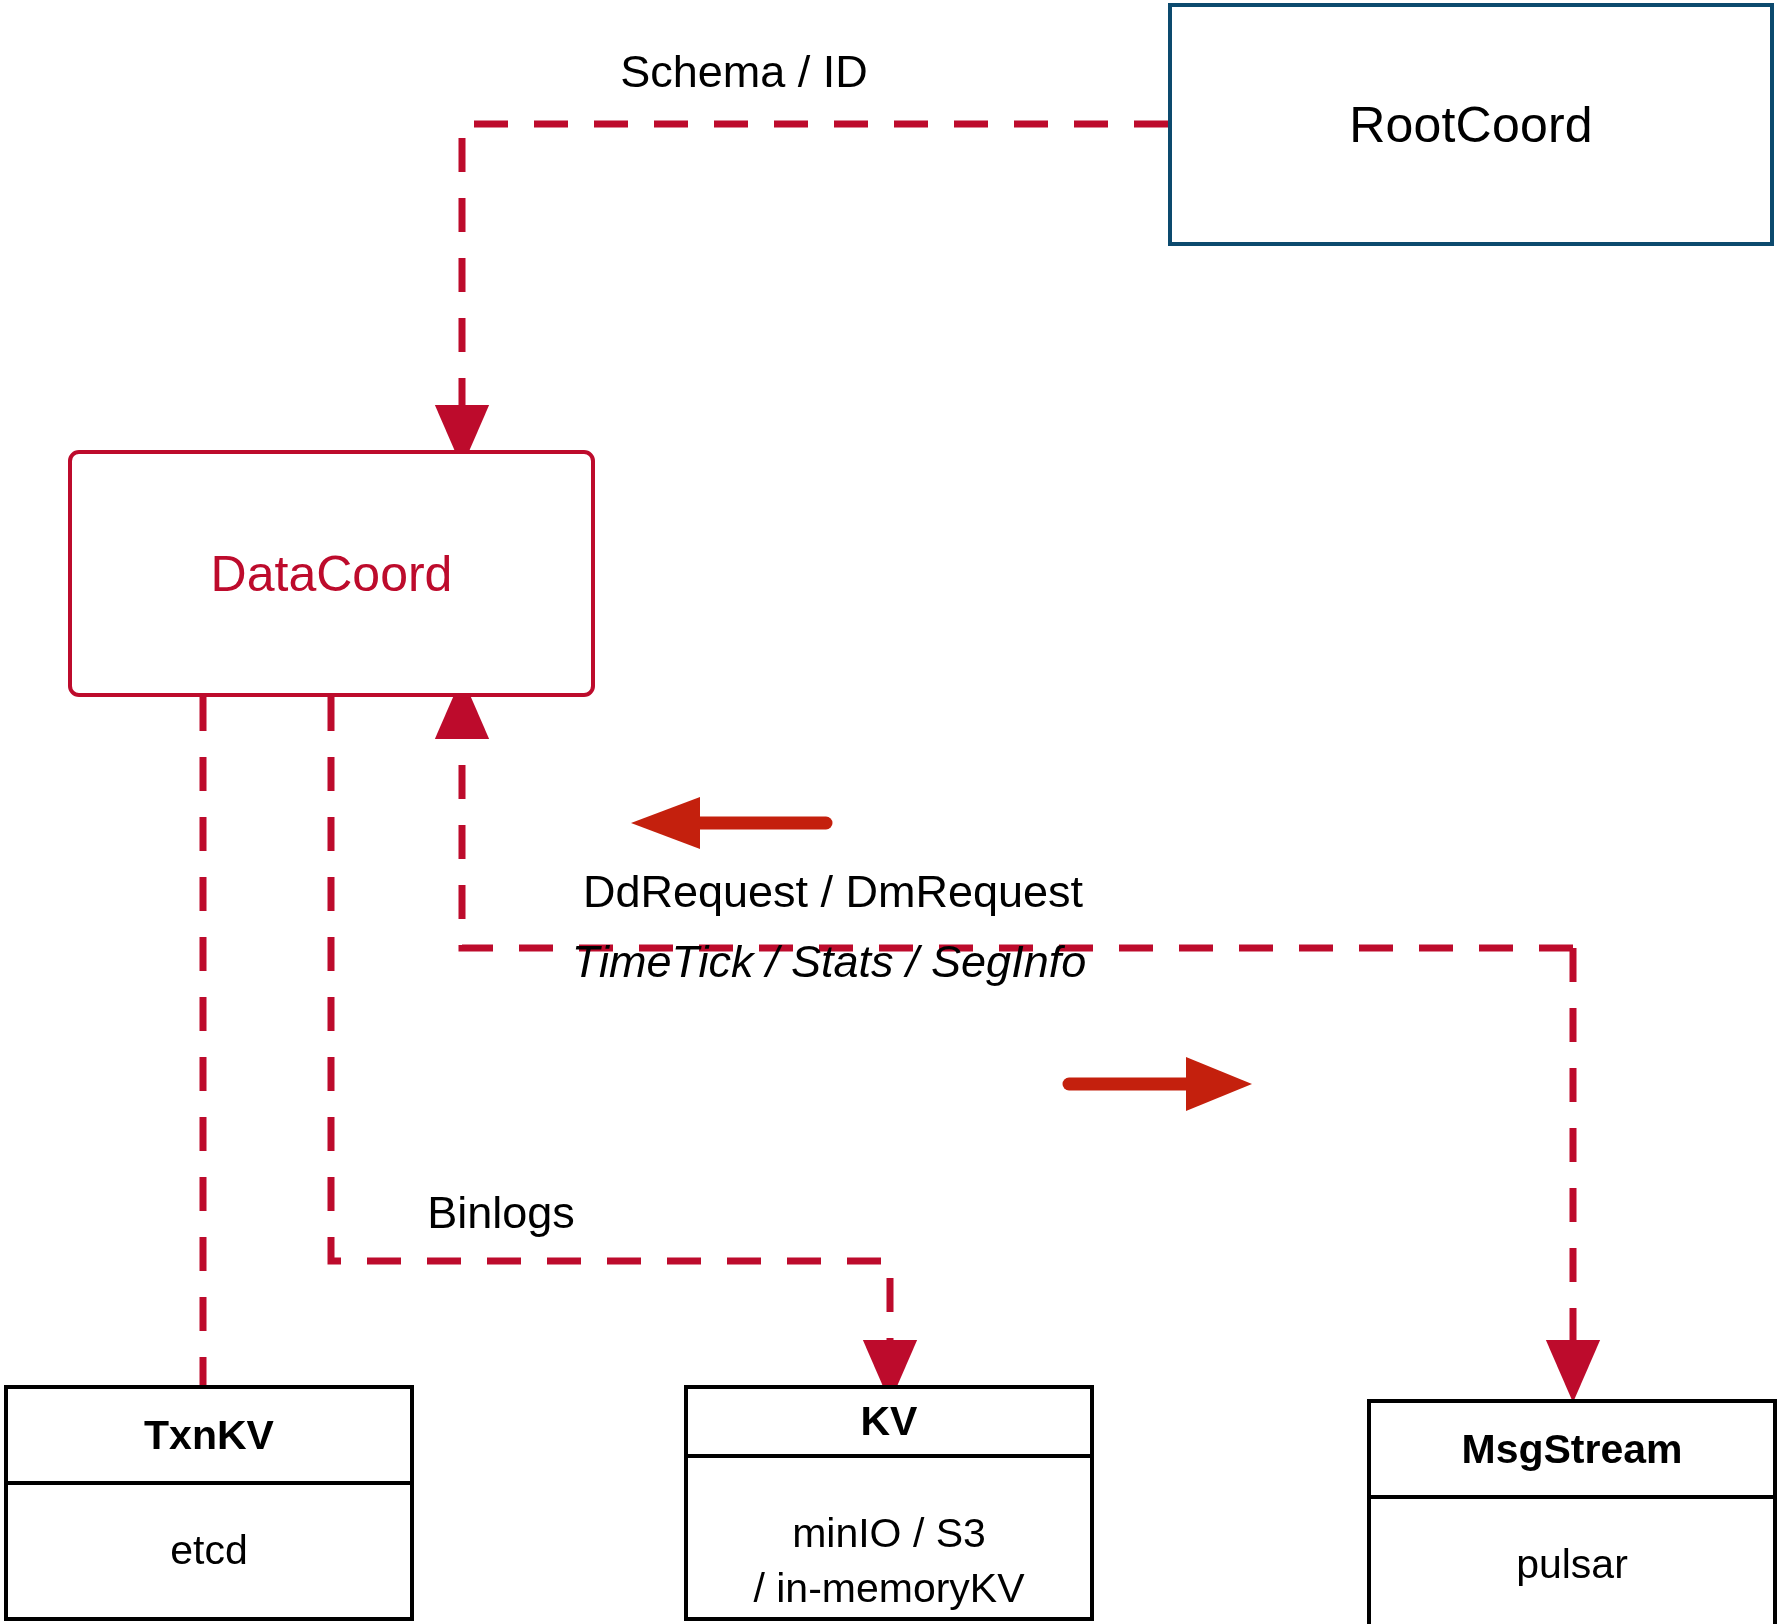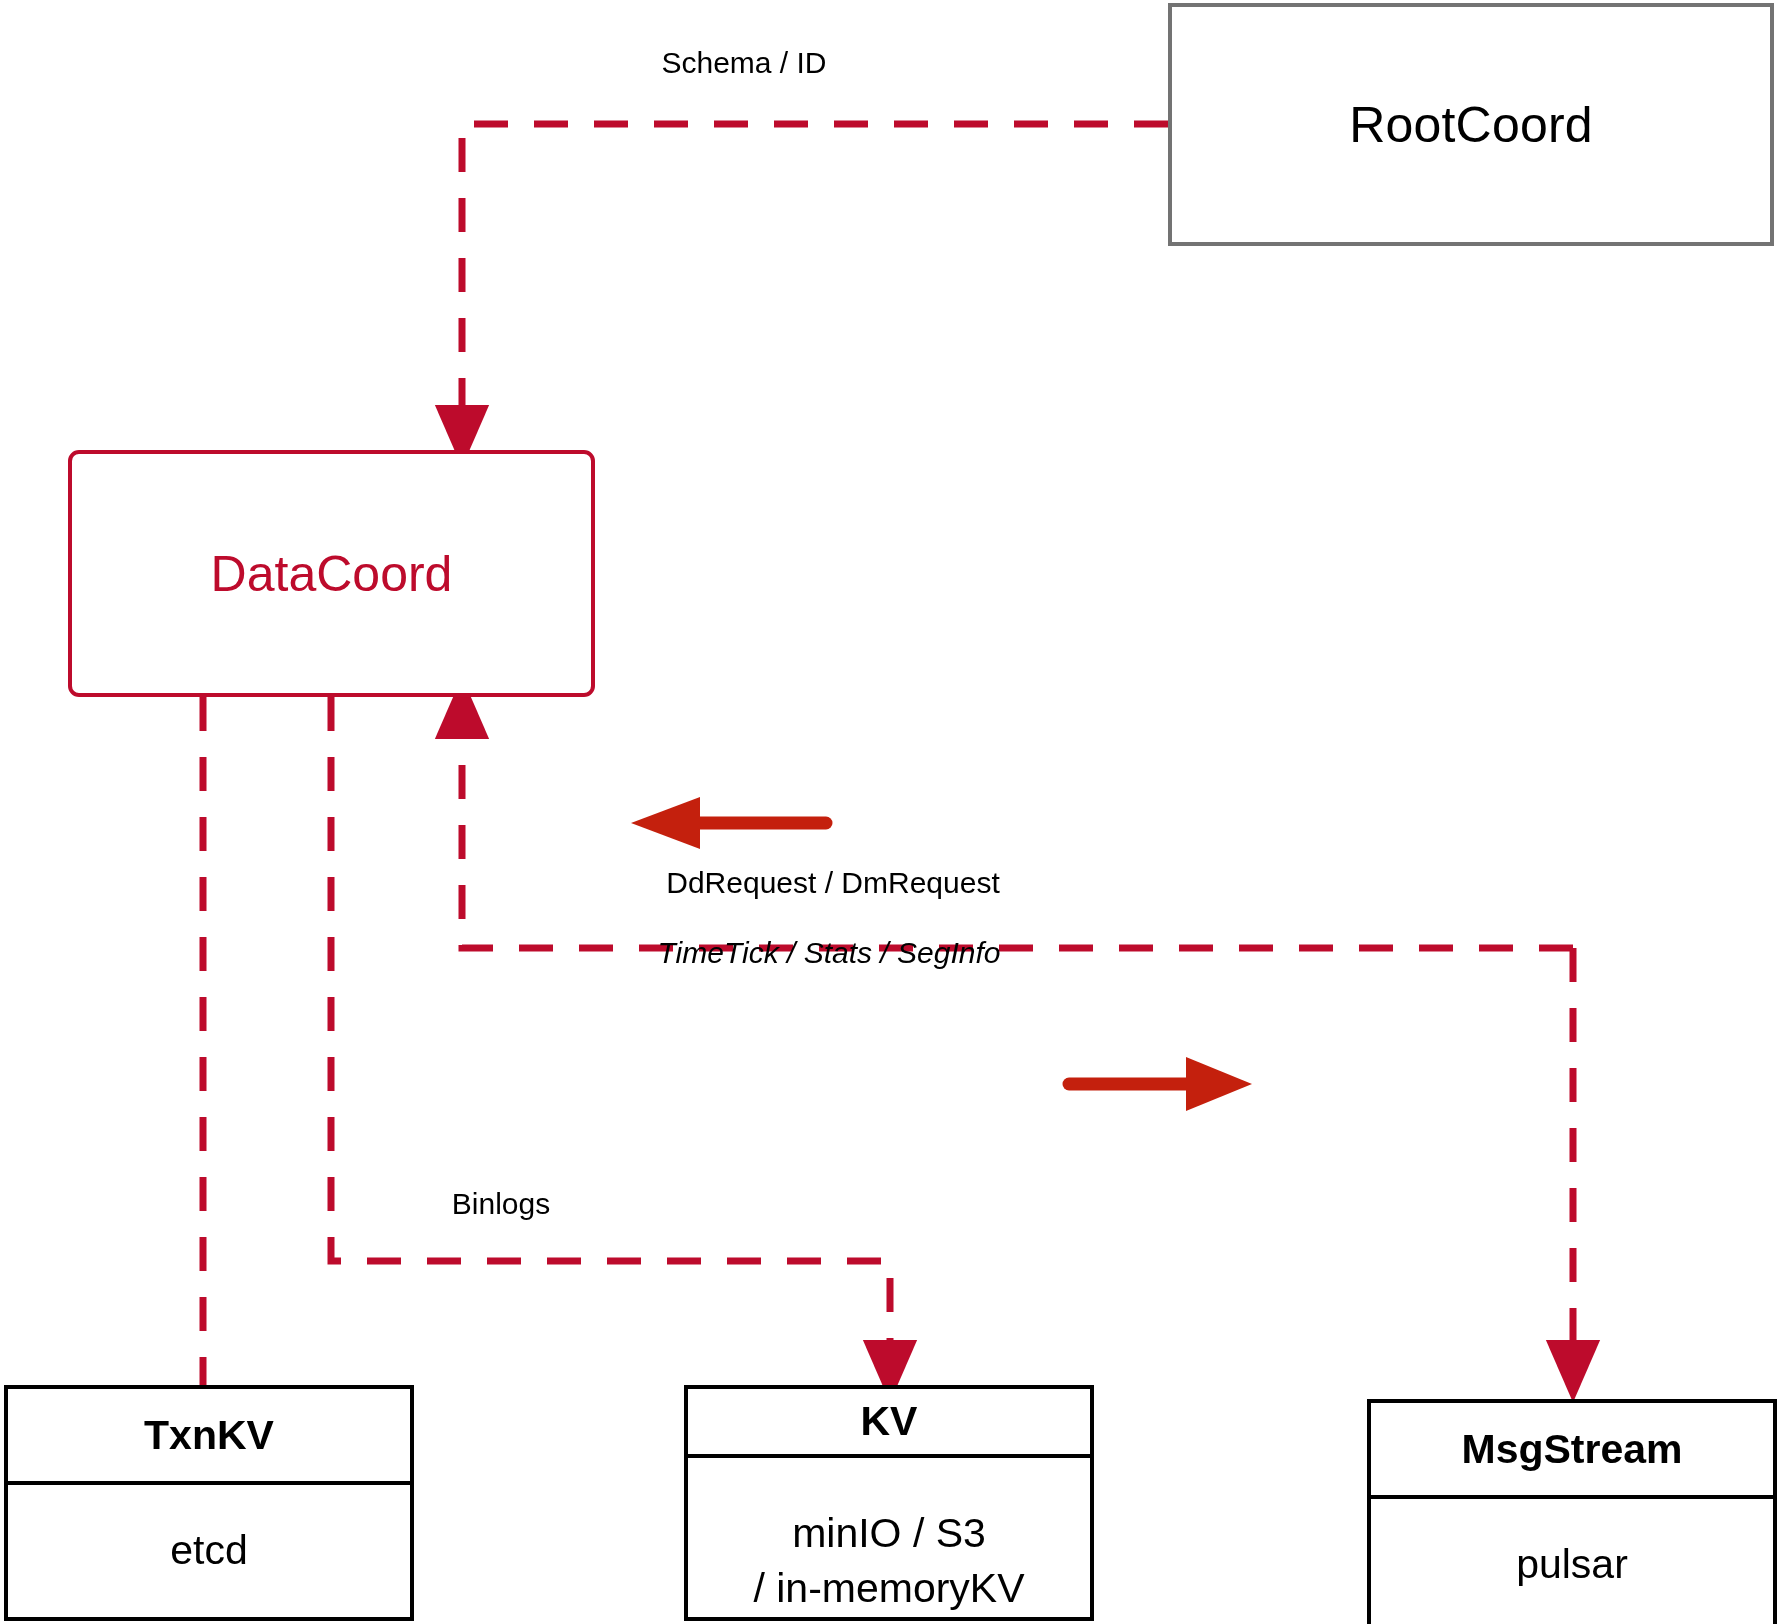--- a/index.html
+++ b/index.html
@@ -23,21 +23,21 @@
     top: 0;
     width: 1781px;
     height: 1624px;
   }
   .node {
     position: absolute;
     box-sizing: border-box;
     background: #ffffff;
   }
   .node-plain {
-    border: 4px solid #737373;
+    border: 4px solid #0c4a6e;
     display: flex;
     align-items: center;
     justify-content: center;
   }
   .node-plain .node-title {
     font-size: 50px;
     color: #000000;
     letter-spacing: 0.2px;
   }
   .node-accent {
@@ -78,21 +78,21 @@
   }
   .node-split .split-body-line {
     font-size: 41px;
     color: #000000;
     line-height: 1.36;
     text-align: center;
     white-space: nowrap;
   }
   .edge-label {
     position: absolute;
-    font-size: 30px;
+    font-size: 45px;
     color: #000000;
     white-space: nowrap;
     transform: translateX(-50%);
     text-align: center;
   }
 </style>
 </head>
 <body>
 
 <div id="canvas">

